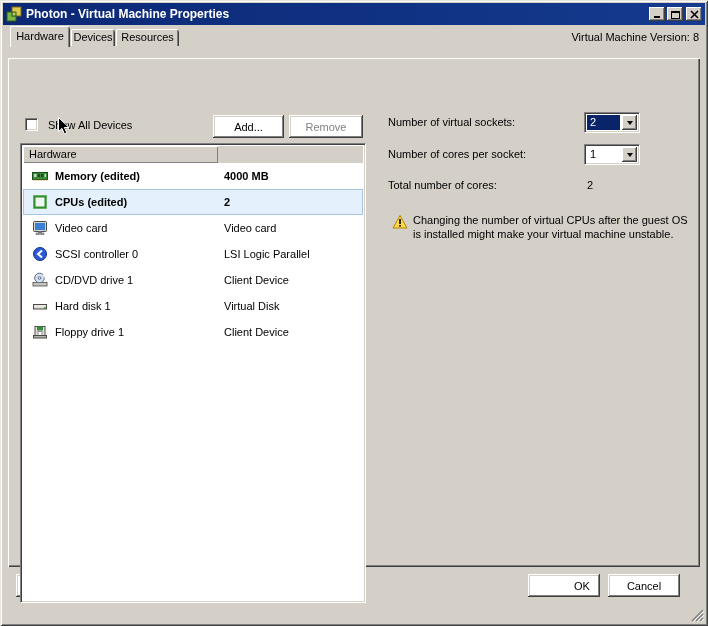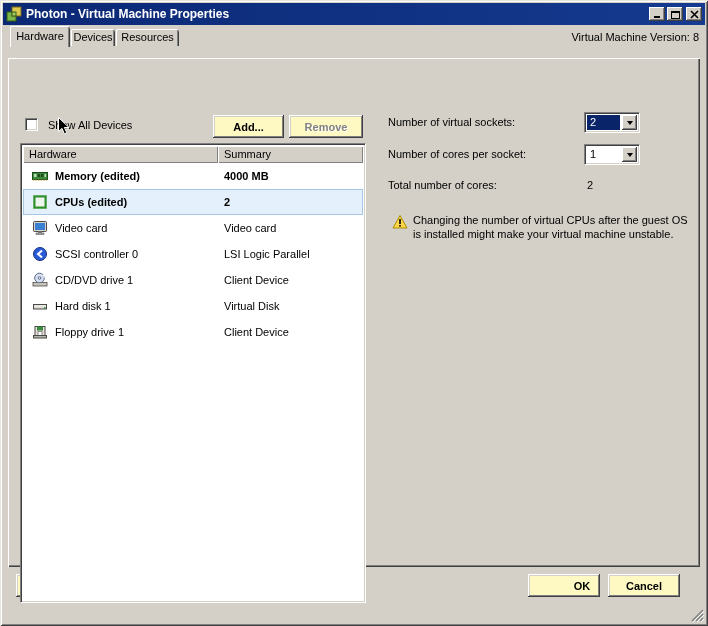--- a/index.html
+++ b/index.html
@@ -39,23 +39,23 @@
     z-index:2;
     padding-left:10px;
   }
   .checkbox{
     position:absolute;left:17px;top:60px;width:13px;height:13px;background:#fff;
     border:1px solid;border-color:#808080 #fff #fff #808080;
     box-shadow:inset 1px 1px 0 #404040, inset -1px -1px 0 #d4d0c8;
   }
   .check-label{position:absolute;left:40px;top:61px;}
   .btn{
-    position:absolute;background:#fef9c3;text-align:center;
+    position:absolute;background:#ffffff;text-align:center;
     box-shadow:inset -1px -1px 0 #404040, inset 1px 1px 0 #fff, inset -2px -2px 0 #808080, inset 2px 2px 0 #d4d0c8;
-    display:flex;align-items:center;justify-content:center;font-size:11px;font-weight:bold;
+    display:flex;align-items:center;justify-content:center;font-size:11px;
   }
   .btn.disabled{color:#848280;text-shadow:1px 1px 0 #fff;}
   .btn-add{left:205px;top:57px;width:71px;height:23px;}
   .btn-remove{left:281px;top:57px;width:74px;height:23px;}
   .btn-help{left:16px;top:574px;width:74px;height:23px;}
   .btn-ok{left:528px;top:574px;width:72px;height:23px;padding-left:36px;}
   .btn-cancel{left:608px;top:574px;width:72px;height:23px;}
   .hw-list{
     position:absolute;left:12px;top:85px;width:346px;height:460px;background:#fff;
     border:1px solid;border-color:#808080 #fff #fff #808080;
@@ -138,21 +138,20 @@
 
     <div class="checkbox"></div>
     <div class="check-label">Show All Devices</div>
 
     <div class="btn btn-add">Add...</div>
     <div class="btn btn-remove disabled">Remove</div>
 
     <div class="hw-list">
       <div class="hw-header">
         <div class="hcell c1">Hardware</div>
-        <div class="hcell c2">Summary</div>
       </div>
       <div class="hw-rows">
           <div class="hw-row bold">
             <span class="icon"><svg width="16" height="16" viewBox="0 0 16 16">
                 <rect x="0.5" y="4.5" width="15" height="7" fill="#3a8a3a" stroke="#1d4d1d"></rect>
                 <rect x="2" y="6" width="2.5" height="3" fill="#bfe0bf"></rect>
                 <rect x="5.5" y="6" width="2.5" height="3" fill="#1d4d1d"></rect>
                 <rect x="9" y="6" width="2.5" height="3" fill="#1d4d1d"></rect>
                 <rect x="12.5" y="6" width="1.5" height="3" fill="#bfe0bf"></rect>
                 <path d="M1 12.2 h14" stroke="#caa94e" stroke-dasharray="1.5 1"></path>

